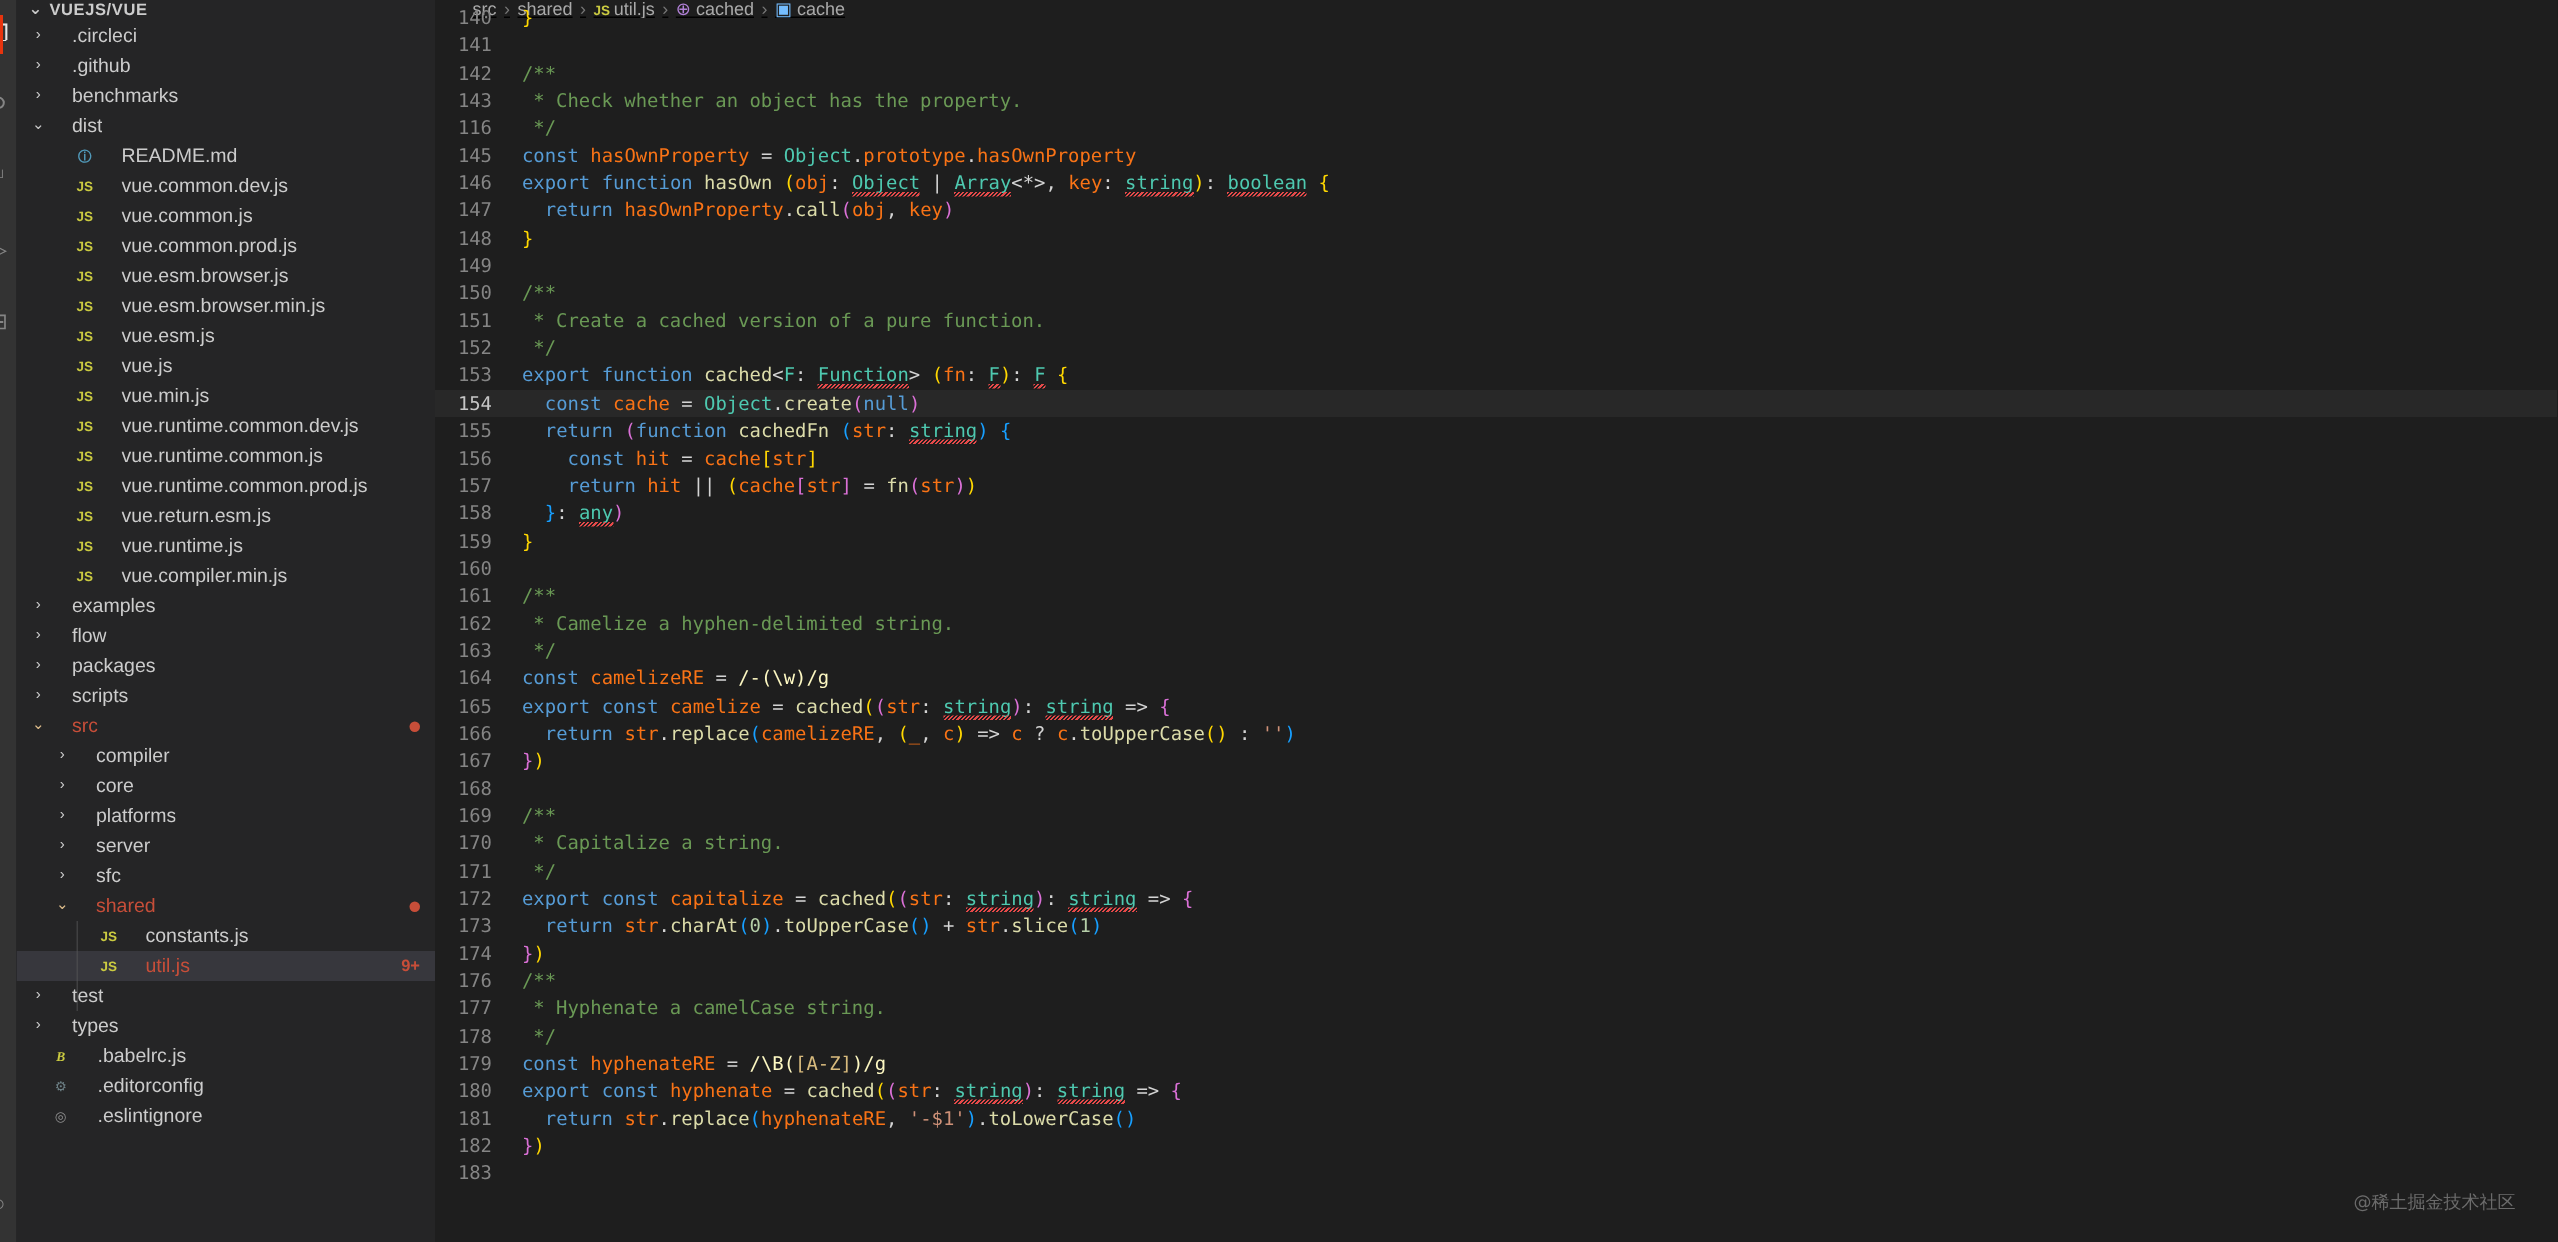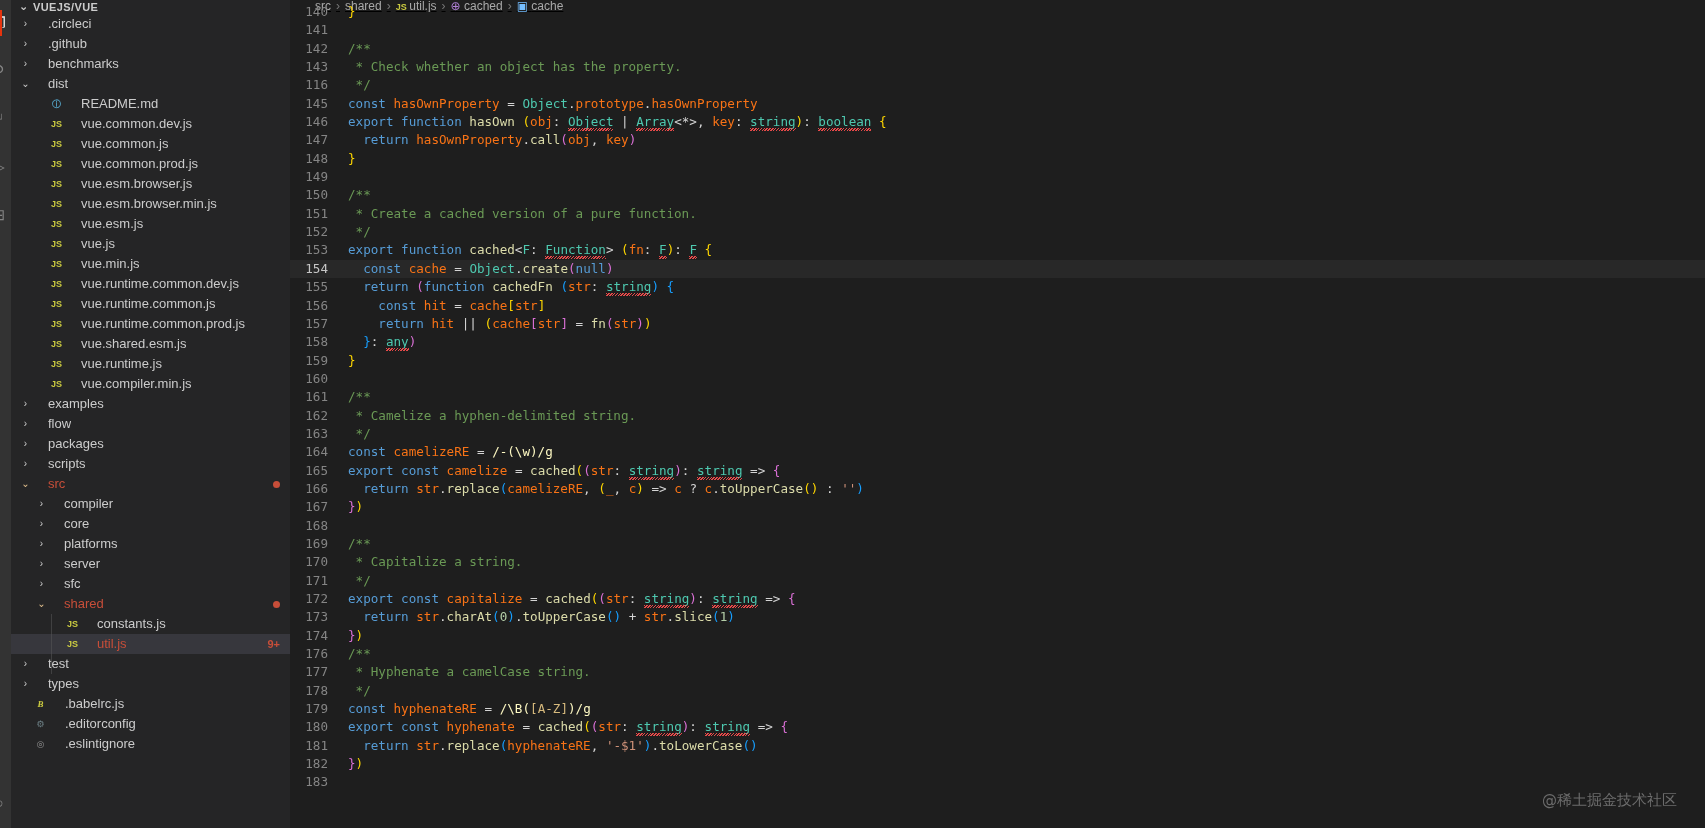--- a/index.html
+++ b/index.html
@@ -119,21 +119,21 @@
   .re{color:#fef9c3;}        
   .re2{color:#d7ba7d;}       
   .sq{position:relative;}
   .sq::after{
     content:"";position:absolute;left:0;right:0;bottom:-2px;height:3px;
     background-image:repeating-linear-gradient(135deg,#f14c4c 0 1px,transparent 1px 2px);
     opacity:.95;
   }
   .watermark{
     position:absolute;right:28px;bottom:18px;
-    color:#6b6b6b;font-size:15px;
+    color:#6b6b6b;font-size:12px;
     font-family:"DejaVu Sans",sans-serif;
     pointer-events:none;user-select:none;
   }
 </style>
 </head>
 <body>
 
 <div class="app">
 
   <div class="activity-bar" id="activity-bar">
@@ -224,21 +224,21 @@
           <span class="label">vue.runtime.common.js</span>
         </div>
         <div class="row" style="padding-left: 24px;">
           <span class="twisty"></span>
           <span class="ficon js-icon">JS</span>
           <span class="label">vue.runtime.common.prod.js</span>
         </div>
         <div class="row" style="padding-left: 24px;">
           <span class="twisty"></span>
           <span class="ficon js-icon">JS</span>
-          <span class="label">vue.shared.esm.js</span>
+          <span class="label">vue.return.esm.js</span>
         </div>
         <div class="row" style="padding-left: 24px;">
           <span class="twisty"></span>
           <span class="ficon js-icon">JS</span>
           <span class="label">vue.runtime.js</span>
         </div>
         <div class="row" style="padding-left: 24px;">
           <span class="twisty"></span>
           <span class="ficon js-icon">JS</span>
           <span class="label">vue.compiler.min.js</span>

